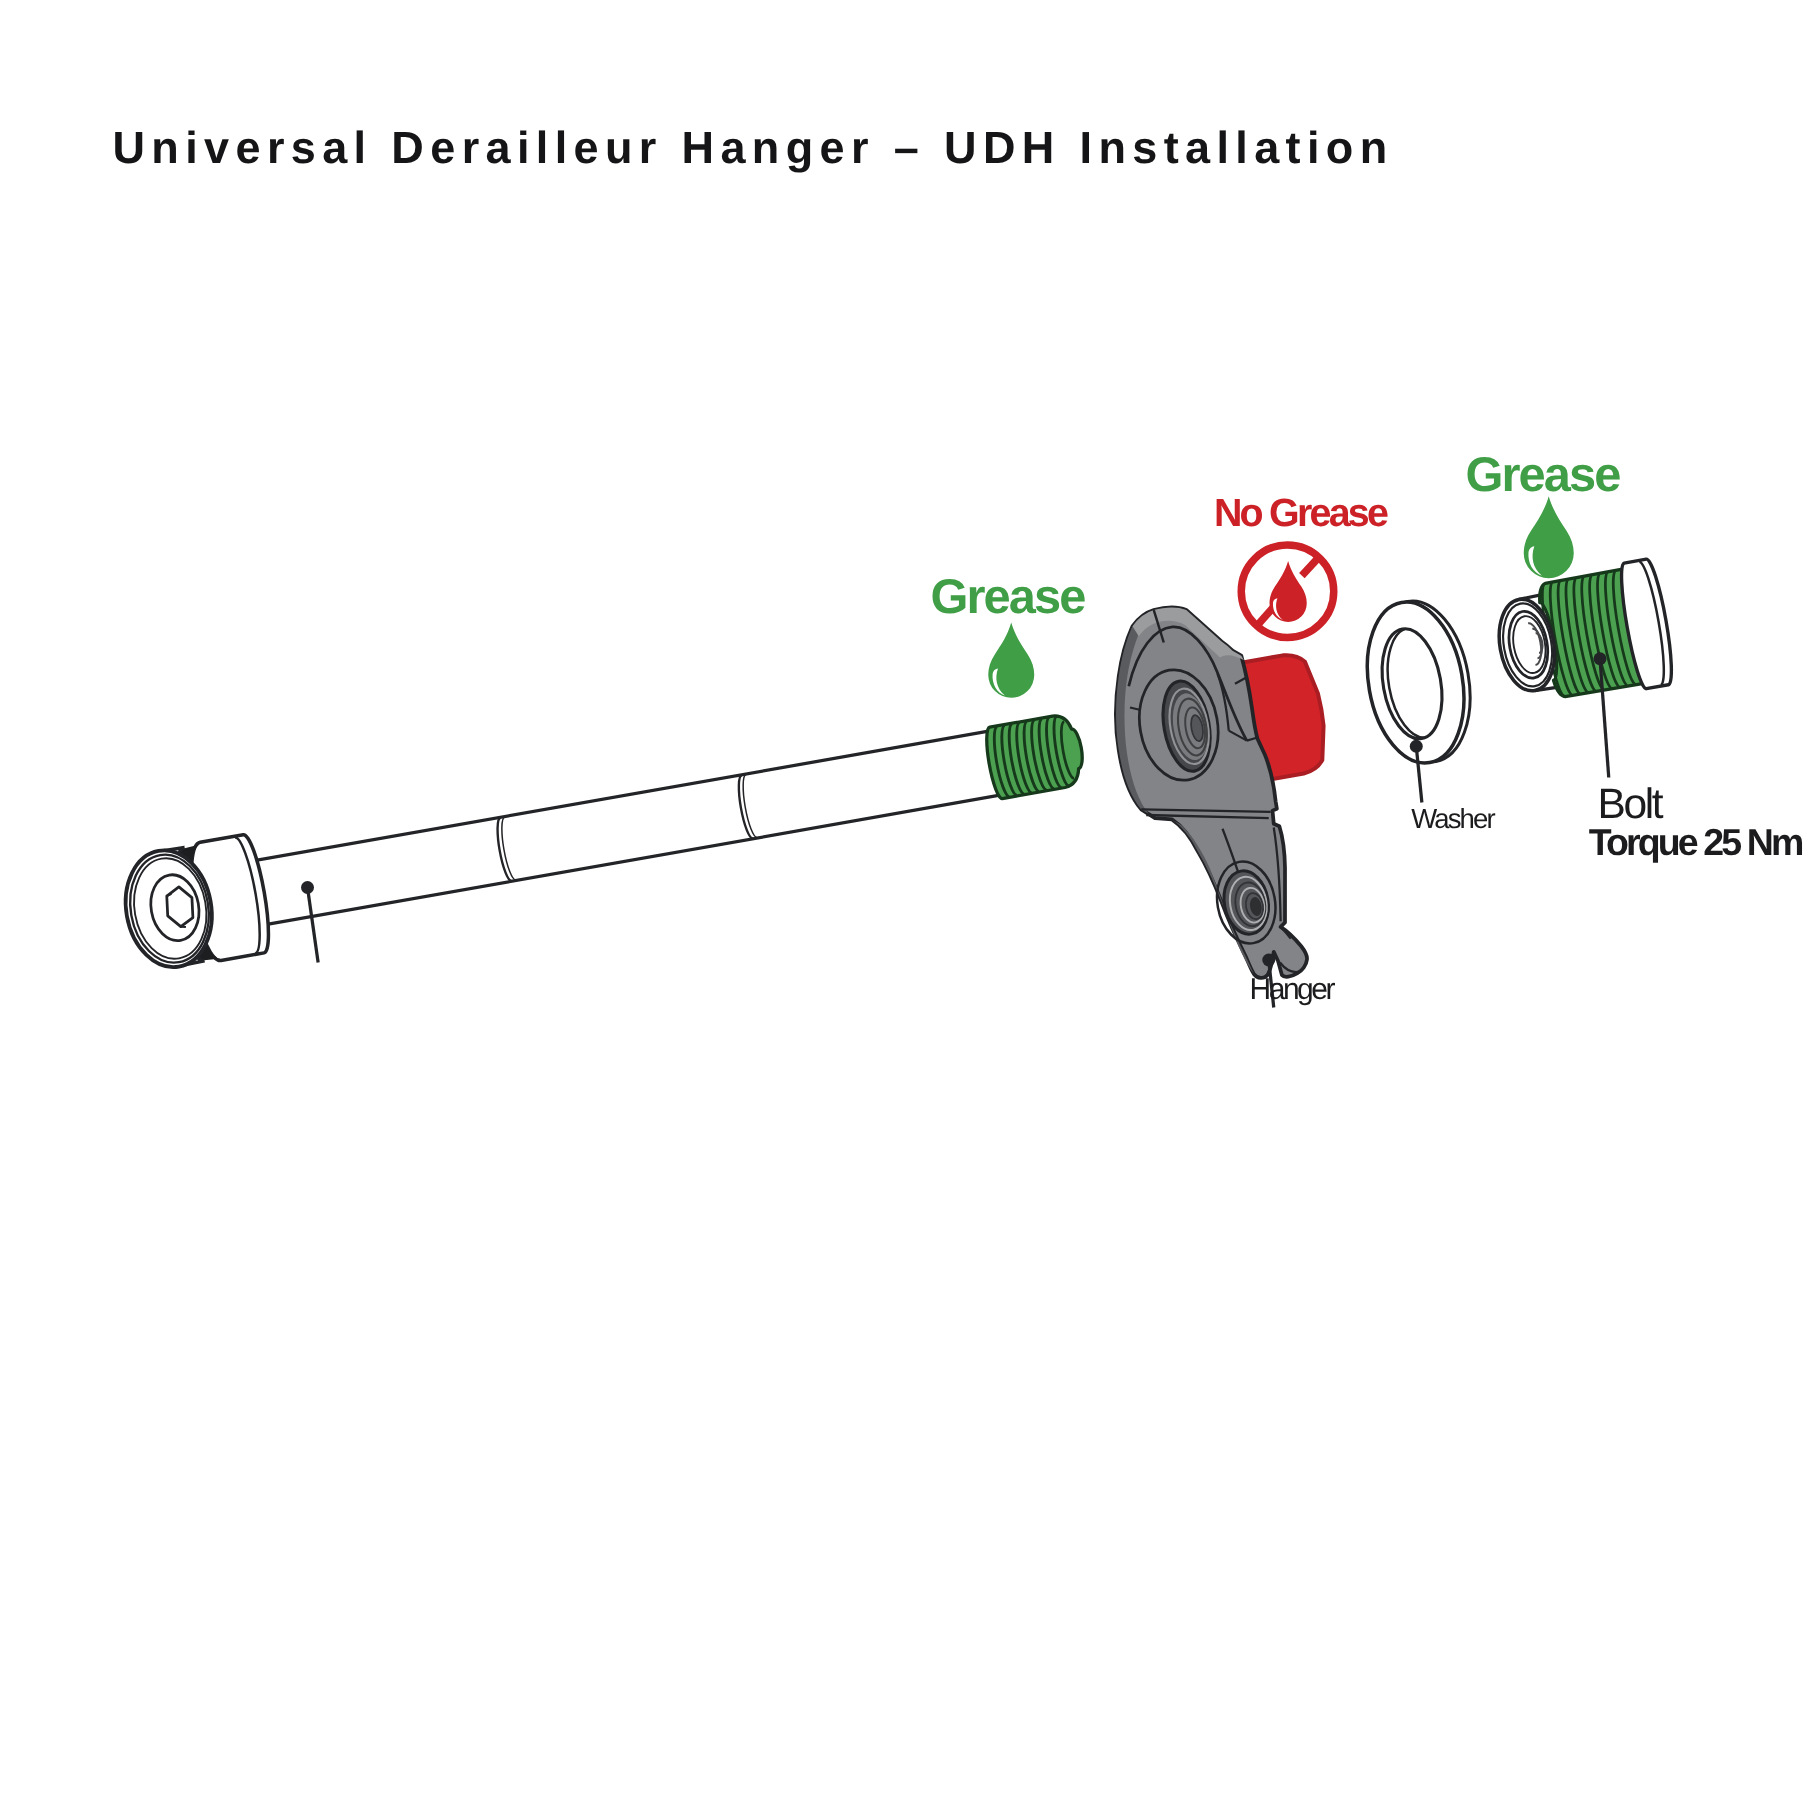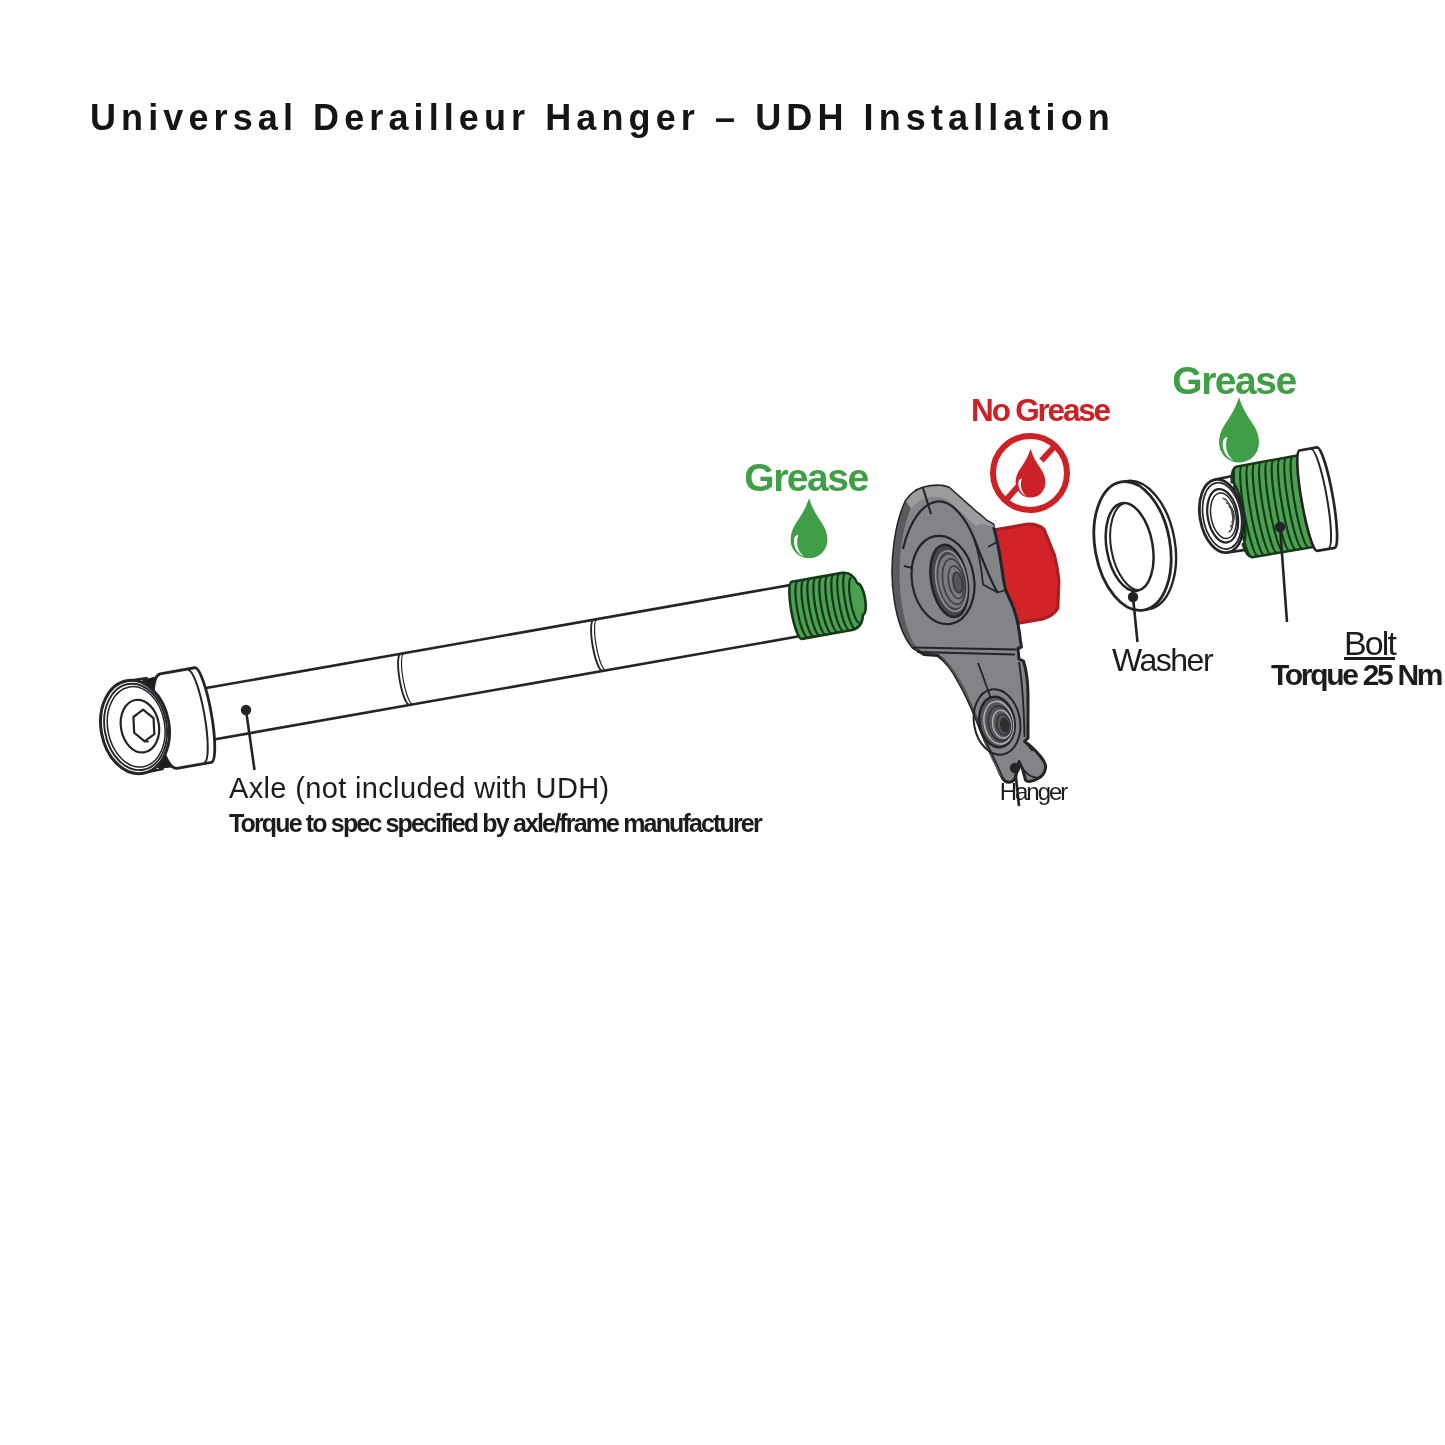--- a/index.html
+++ b/index.html
@@ -4,28 +4,28 @@
 <style>
   html,body{margin:0;padding:0;background:#fff;}
   .stage{position:relative;width:1445px;height:1158px;background:var(--background,#fff);
          font-family:"Liberation Sans",sans-serif;overflow:hidden;margin-left:20px;}
   .lbl{position:absolute;color:var(--text,#1c1c1e);white-space:nowrap;line-height:1;}
   .title{left:70px;top:100px;font-size:36px;font-weight:bold;letter-spacing:5.1px;color:#151517;}
   .grease{font-weight:bold;color:var(--green,#3f9e46);font-size:39px;letter-spacing:-1.5px;transform:translateX(-50%);}
   .grease-axle{left:786px;top:458px;}
   .grease-bolt{left:1214px;top:361px;}
   .no-grease{left:1020px;top:395px;font-weight:bold;color:var(--red,#cc2127);font-size:31.5px;letter-spacing:-2.2px;transform:translateX(-50%);}
-  .part-name{font-size:32px;letter-spacing:-1.5px;}
+  .part-name{font-size:22px;letter-spacing:-1.5px;}
   .part-note{font-weight:bold;}
   .axle-label{left:209px;top:774px;}
   .axle-label .part-name{font-size:29px;letter-spacing:0.35px;}
   .axle-label .part-note{margin-top:8px;font-size:25px;letter-spacing:-1.85px;}
   .hanger-label{left:1013px;top:780px;font-size:24px;letter-spacing:-2px;transform:translateX(-50%);}
   .washer-label{left:1142px;top:644px;transform:translateX(-50%);}
-  .bolt-label{left:1324px;top:626px;font-size:34px;letter-spacing:-1.9px;text-decoration:underline;}
+  .bolt-label{left:1258px;top:626px;font-size:34px;letter-spacing:-1.9px;}
   .bolt-note{left:1251px;top:660px;font-size:30px;font-weight:bold;letter-spacing:-2.3px;}
 </style>
 </head>
 <body>
 
 <div class="stage">
   <svg width="1445" height="1445" viewBox="0 0 1445 1445" style="position:absolute;left:0;top:0">
       <g transform="translate(115 727) rotate(-10)">
         <path d="M 72,-26 H 676 V 26 H 72 Z" fill="#fff"></path>
         <path d="M 74,-26 H 674" stroke="var(--ink,#232427)" stroke-width="2.6" fill="none"></path>
@@ -163,22 +163,18 @@
         <circle cx="1260" cy="527" r="5.2" fill="var(--ink,#232427)"></circle>
         <line x1="1260" y1="527" x2="1267" y2="622" stroke="var(--ink,#232427)" stroke-width="2.6"></line>
       </g>
     </svg>
   <div class="lbl title">Universal Derailleur Hanger – UDH Installation</div>
 
   <div class="lbl grease grease-axle">Grease</div>
   <div class="lbl no-grease">No Grease</div>
   <div class="lbl grease grease-bolt">Grease</div>
 
-  <div class="lbl axle-label">
-    <div class="part-name">Axle (not included with UDH)</div>
-    <div class="part-note">Torque to spec specified by axle/frame manufacturer</div>
-  </div>
 
   <div class="lbl hanger-label part-name">Hanger</div>
   <div class="lbl washer-label part-name">Washer</div>
   <div class="lbl bolt-label part-name">Bolt</div>
   <div class="lbl bolt-note">Torque 25 Nm</div>
 </div>
 
 </body></html>

